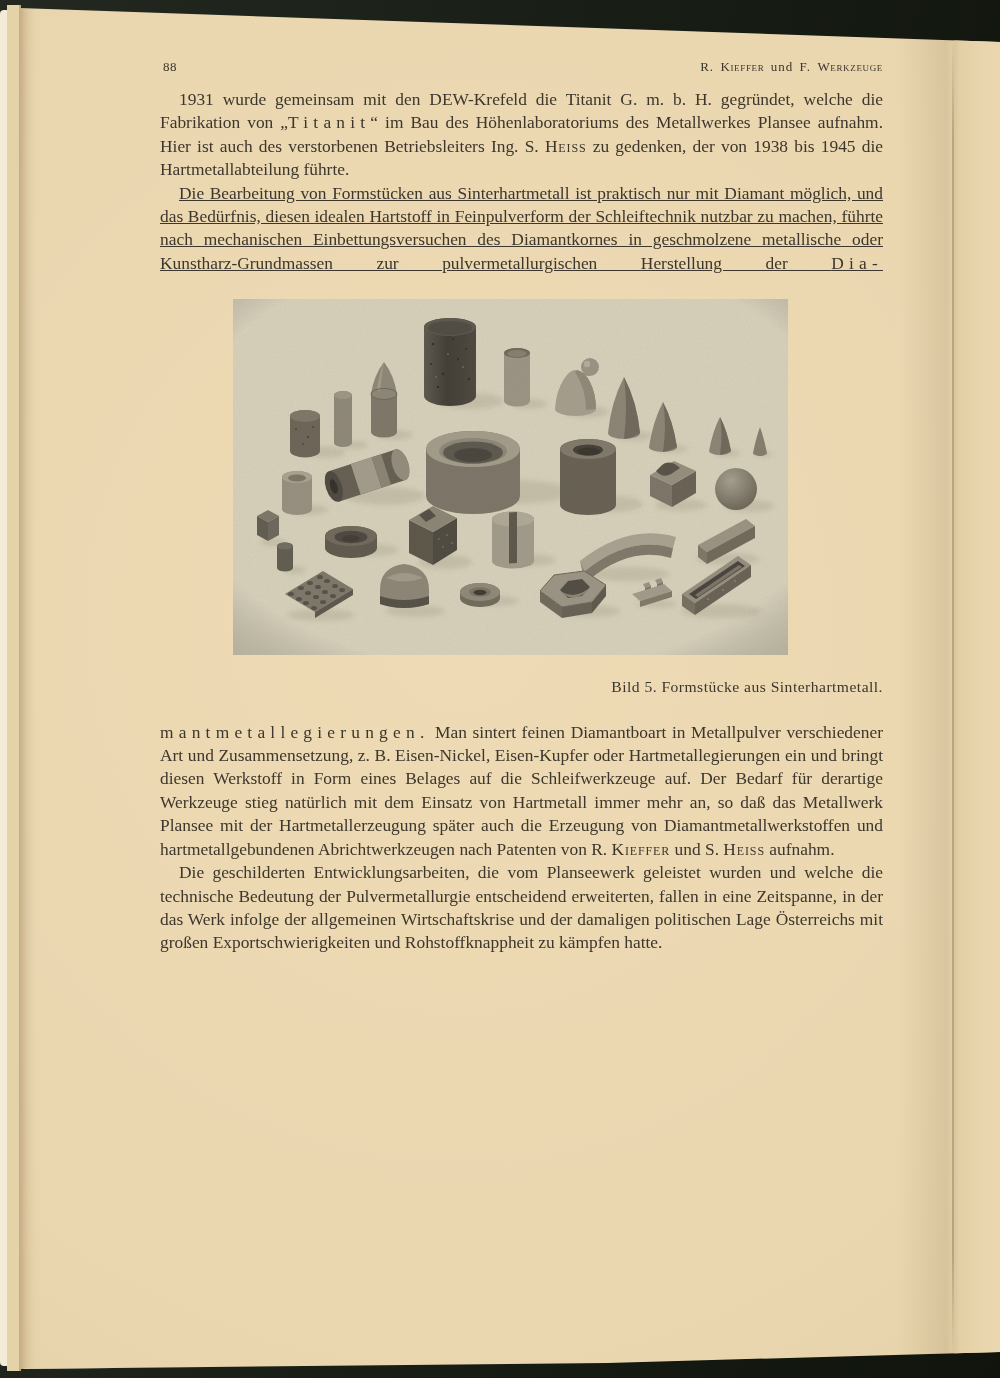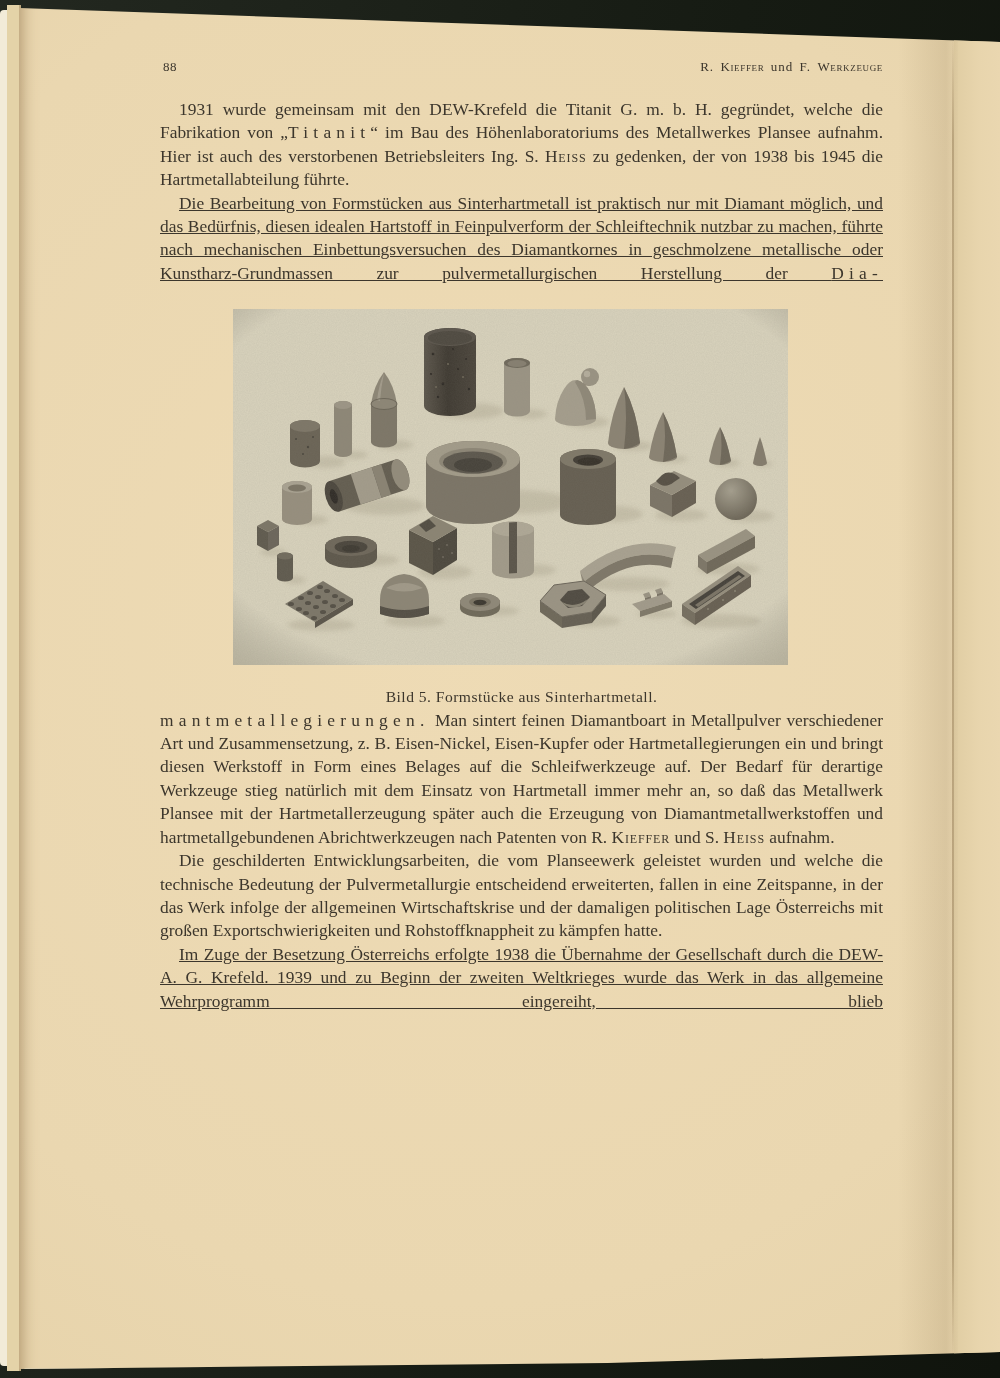--- a/index.html
+++ b/index.html
@@ -25,27 +25,27 @@
         transform:rotate(-.25deg);border-radius:3px;}
   
   .content{position:absolute;left:160px;top:0;width:723px;color:#3c362c;
            font-size:17.4px;line-height:23.4px;text-align:justify;hyphens:auto;}
   .header{position:relative;margin-top:55px;height:23px;font-size:13px;text-align:right;}
   .pagenum{position:absolute;left:3px;top:0;letter-spacing:.04em;}
   .running{display:inline-block;letter-spacing:.07em;word-spacing:.18em;}
   .sc{font-variant:small-caps;letter-spacing:.05em;}
   .sp{letter-spacing:.30em;}
   .para{margin:0;}
-  .p1{margin-top:20px;}
+  .p1{margin-top:10px;}
   .indent{text-indent:19px;}
   .jlast{text-align-last:justify;text-decoration:underline;}
   .fig{margin:24px 0 0 73px;width:555px;}
   .fig svg{display:block;}
-  .caption{margin:20px 0 0 -73px;width:723px;text-align:center;font-size:15.6px;letter-spacing:.03em;}
-  .p3{}
+  .caption{margin:20px 0 0 -73px;width:723px;text-align:right;font-size:15.6px;letter-spacing:.03em;}
+  .p3{margin-top:22px;}
 </style>
 </head>
 <body>
 
 <div class="scan">
   <div class="edgeA"></div>
   <div class="edgeB"></div>
 
   <div class="page">
     <div class="nextpage"></div>
@@ -330,15 +330,14 @@
         </g>
 
         <rect width="555" height="356" fill="url(#vig)"></rect>
         <rect width="555" height="356" filter="url(#grain)" opacity="0.30"></rect>
       </svg>
       <figcaption class="caption">Bild 5. Formstücke aus Sinterhartmetall.</figcaption>
     </figure>
 
     <p class="para p3"><span class="sp">mantmetallegierungen.</span><span> Man sintert feinen Diamantboart in Metallpulver verschiedener Art und Zusammensetzung, z. B. Eisen-Nickel, Eisen-Kupfer oder Hartmetallegierungen ein und bringt diesen Werkstoff in Form eines Belages auf die Schleifwerkzeuge auf. Der Bedarf für derartige Werkzeuge stieg natürlich mit dem Einsatz von Hartmetall immer mehr an, so daß das Metallwerk Plansee mit der Hartmetallerzeugung später auch die Erzeugung von Diamantmetallwerkstoffen und hartmetallgebundenen Abrichtwerkzeugen nach Patenten von R. </span><span class="sc">Kieffer</span><span> und S. </span><span class="sc">Heiss</span><span> aufnahm.</span></p>
     <p class="para indent"><span>Die geschilderten Entwicklungsarbeiten, die vom Planseewerk geleistet wurden und welche die technische Bedeutung der Pulvermetallurgie entscheidend erweiterten, fallen in eine Zeitspanne, in der das Werk infolge der allgemeinen Wirtschaftskrise und der damaligen politischen Lage Österreichs mit großen Exportschwierigkeiten und Rohstoffknappheit zu kämpfen hatte.</span></p>
-    <p class="para indent jlast"><span>Im Zuge der Besetzung Österreichs erfolgte 1938 die Übernahme der Gesellschaft durch die DEW-A. G. Krefeld. 1939 und zu Beginn der zweiten Weltkrieges wurde das Werk in das allgemeine Wehrprogramm eingereiht, blieb</span></p>
   </div>
 </div>
 
 </body></html>

